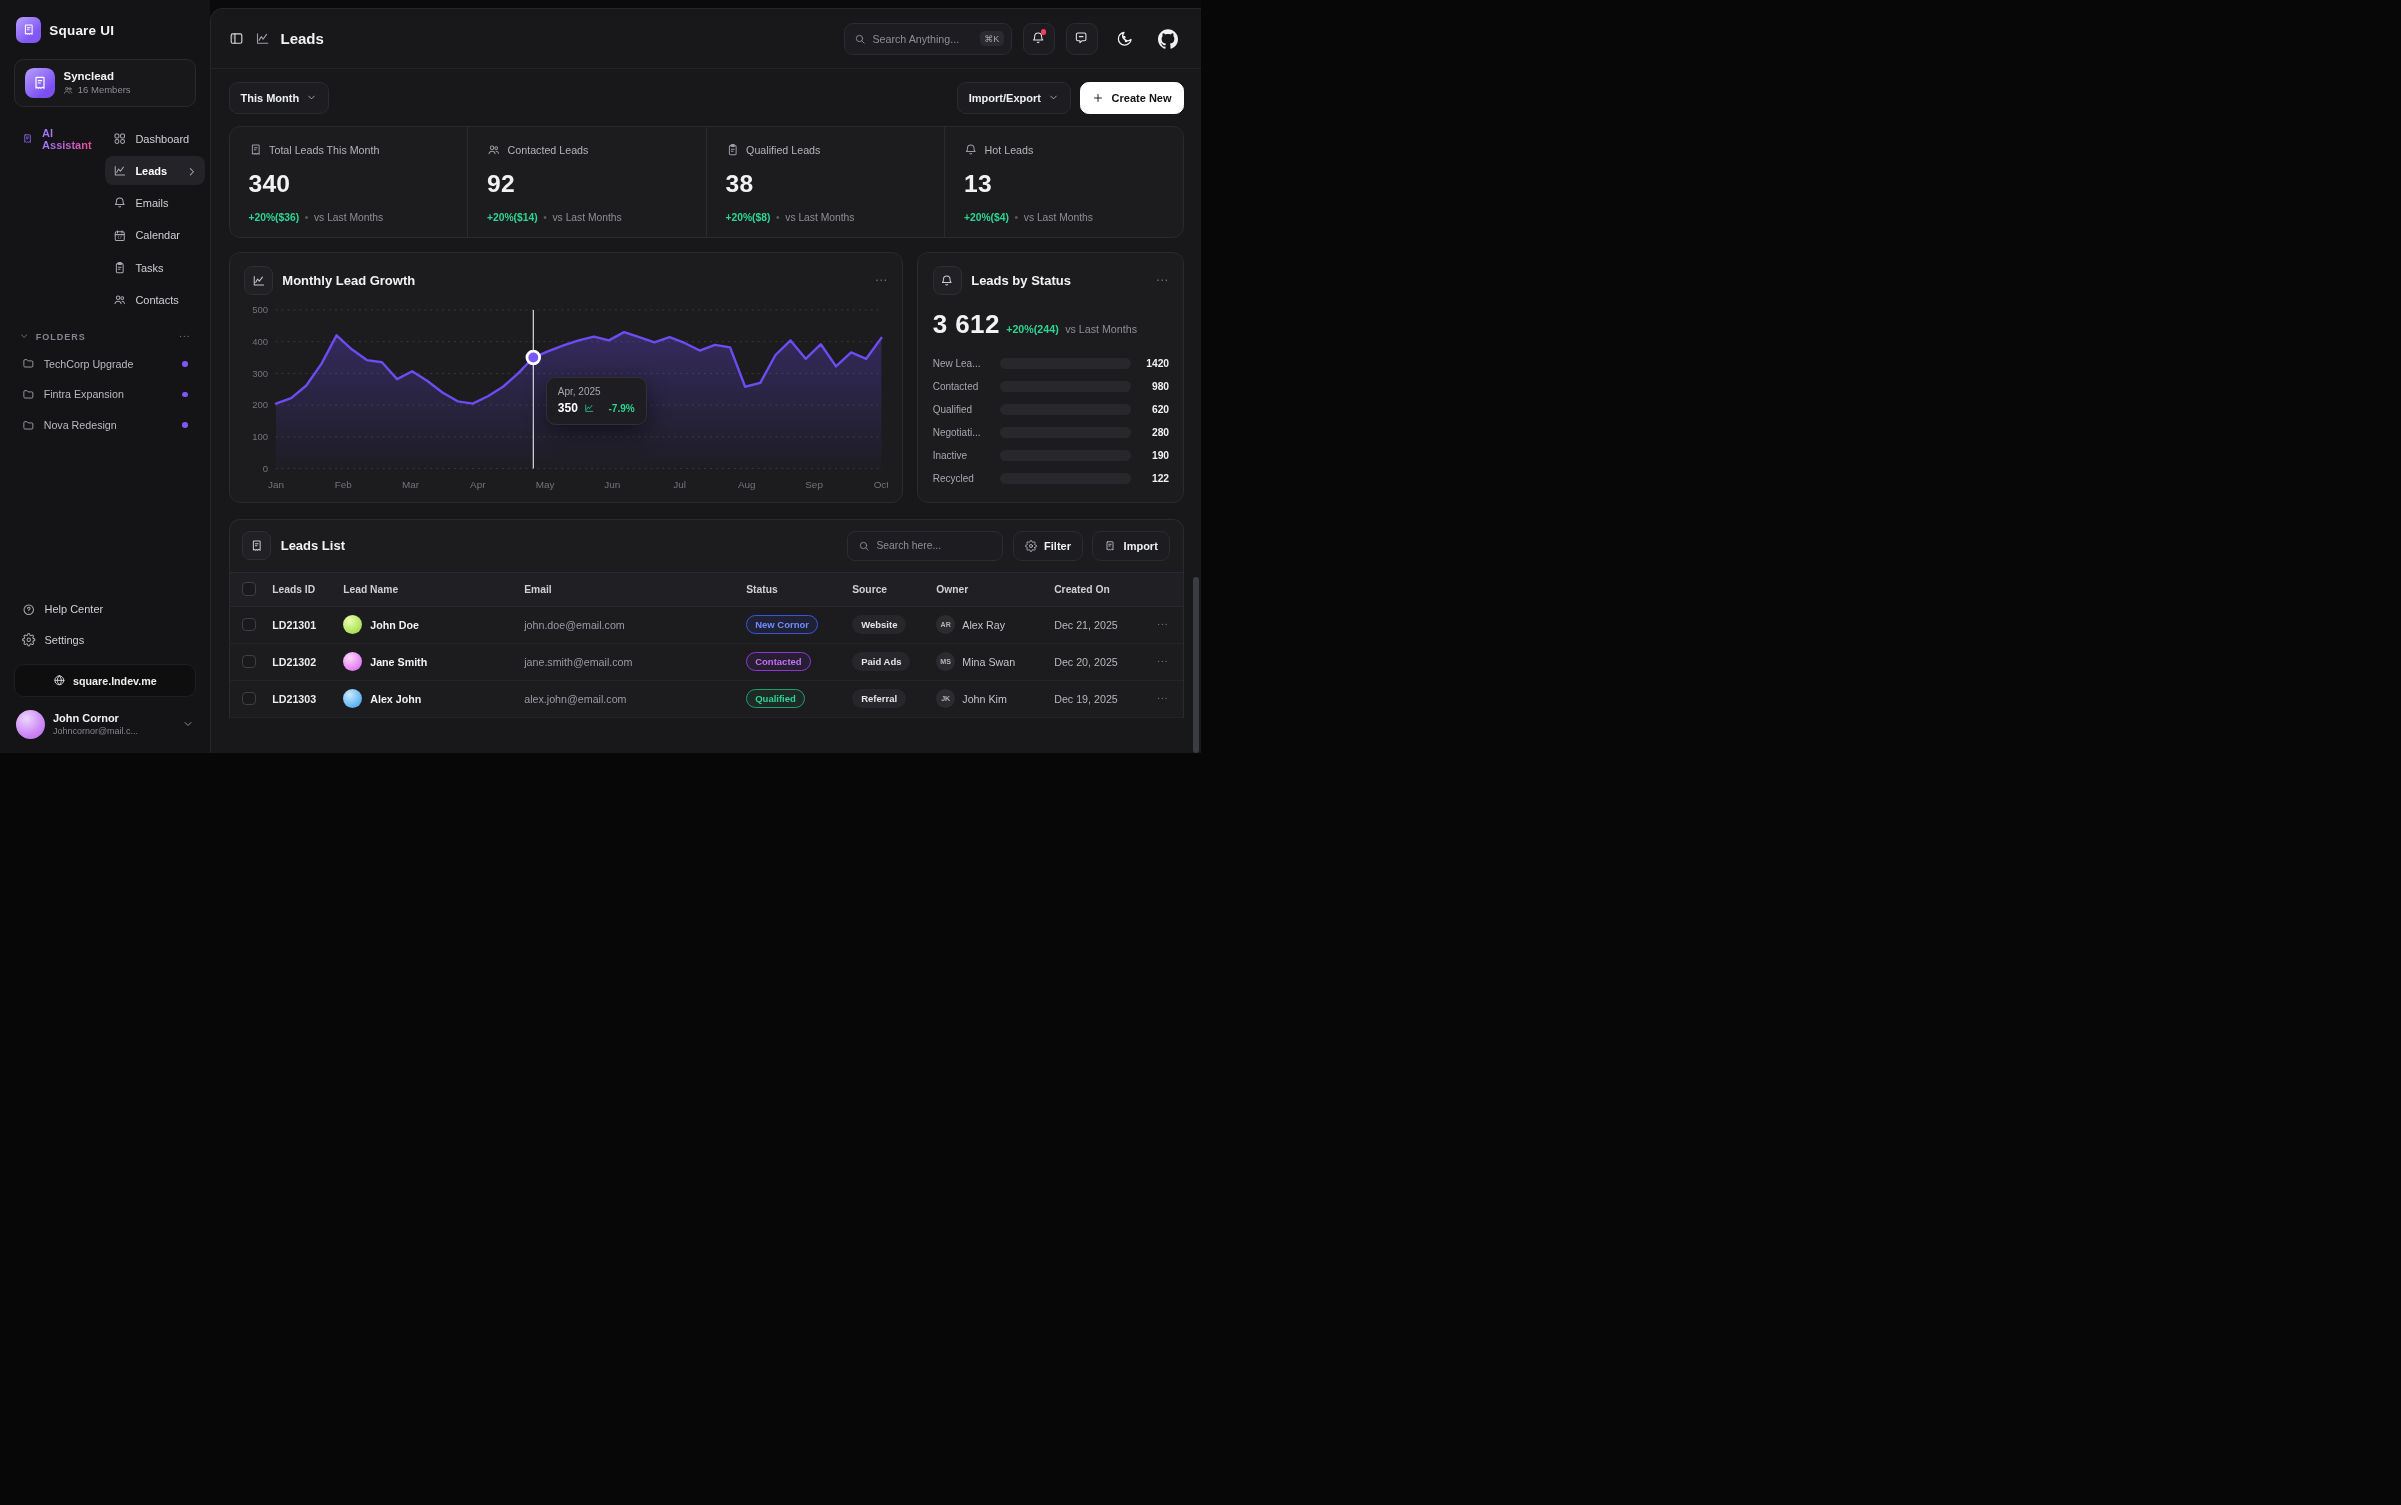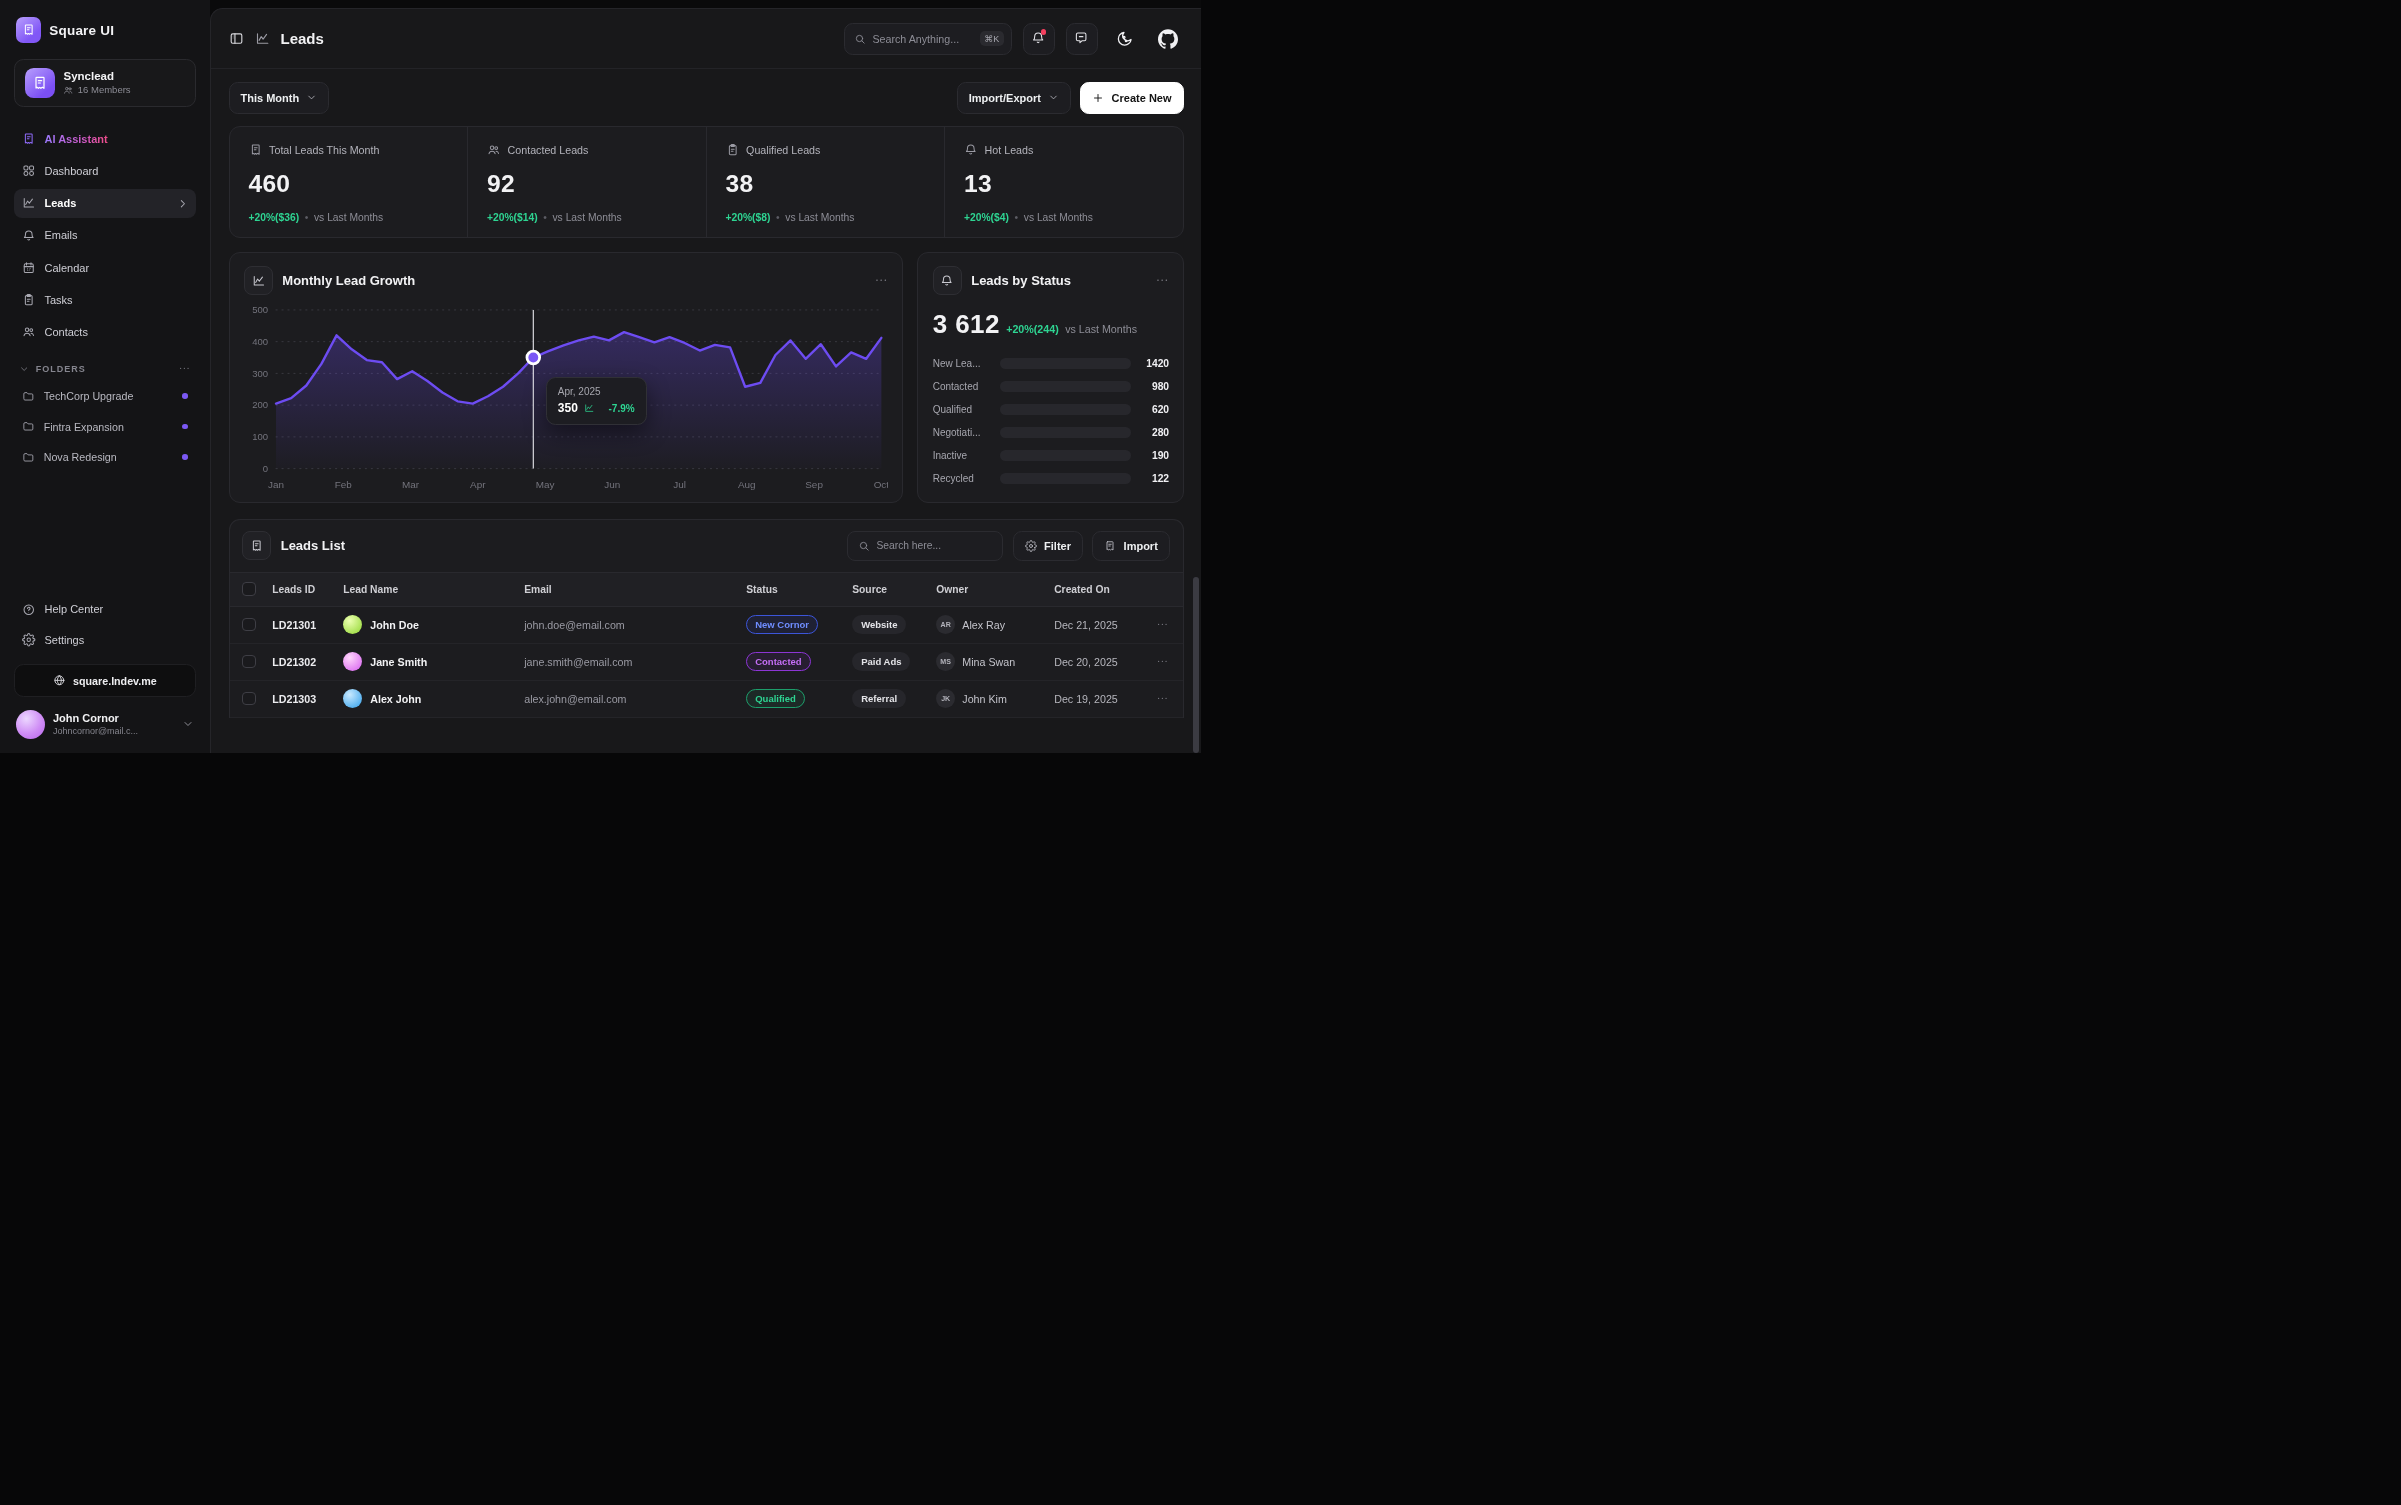--- a/index.html
+++ b/index.html
@@ -14,21 +14,21 @@
   .logo-badge svg { width:13.5px; height:13.5px; }
   .app-name { font-size:13.5px; font-weight:700; letter-spacing:0.2px; }
 
   .workspace { margin-top:12.7px; border:0.8px solid #2a2a2e; background:#18181a; border-radius:9.5px; padding:8px 9.5px; display:flex; align-items:center; gap:8.7px; cursor:pointer; }
   .ws-badge { width:30px; height:30px; border-radius:8.7px; background:linear-gradient(140deg,#b9a0fd 0%,#7b4ff4 75%); display:flex; align-items:center; justify-content:center; color:#fff; }
   .ws-badge svg { width:16px; height:16px; }
   .ws-name { font-size:11.5px; font-weight:700; }
   .ws-members { margin-top:2.4px; font-size:9.5px; color:#8d8d96; display:flex; align-items:center; gap:4px; }
   .ws-members svg { width:10.3px; height:10.3px; }
 
-  .nav { margin-top:17.5px; display:flex; flex-direction:column; gap:3.2px; }
+  .nav { margin-top:17.5px; display:flex; flex-direction:row; gap:3.2px; }
   .nav-item { display:flex; align-items:center; gap:8.7px; height:29px; padding:0 8px; border-radius:8px; font-size:11px; color:#cfcfd6; cursor:pointer; }
   .nav-item svg { width:13.5px; height:13.5px; color:#a9a9b2; flex-shrink:0; }
   .nav-item.active { background:#232328; color:#fff; font-weight:600; }
   .nav-item .spacer { flex:1; }
   .nav-item .chev { color:#8a8a92; }
   .nav-item.ai .ai-label { background:linear-gradient(90deg,#9b7bff 0%,#cf5bcb 60%,#ef4d88 100%); -webkit-background-clip:text; background-clip:text; color:transparent; font-weight:600; }
   .nav-item.ai svg { color:#8f6bfa; }
 
   .folders-head { margin-top:16px; display:flex; align-items:center; gap:6.4px; padding:0 4.8px; color:#85858e; font-size:9px; font-weight:700; letter-spacing:1px; }
   .folders-head svg { width:10.3px; height:10.3px; }
@@ -465,21 +465,21 @@
         <div class="stat">
           <div class="stat-label">
             <span style="display:flex;width:13.5px;height:13.5px;color:#9a9aa3">
               <svg viewBox="0 0 24 24" fill="none" stroke="currentColor" stroke-width="1.8" stroke-linecap="round" stroke-linejoin="round">
                 <path d="M7 3.5h10c.55 0 1 .45 1 1V20l-2.5-1.7L13.3 20l-1.8-1.4L9.7 20l-2.2-1.7L6 19.5V4.5c0-.55.45-1 1-1z"></path>
                 <path d="M9.5 8.5h5M9.5 12h3"></path>
               </svg>
             </span>
             <span>Total Leads This Month</span>
           </div>
-          <div class="stat-value">460</div>
+          <div class="stat-value">340</div>
           <div class="stat-delta">
             <span class="green">+20%($36)</span>
             <span class="dot">•</span>
             <span>vs Last Months</span>
           </div>
         </div>
         <div class="stat">
           <div class="stat-label">
             <span style="display:flex;width:13.5px;height:13.5px;color:#9a9aa3">
               <svg viewBox="0 0 24 24" fill="none" stroke="currentColor" stroke-width="1.8" stroke-linecap="round" stroke-linejoin="round">

